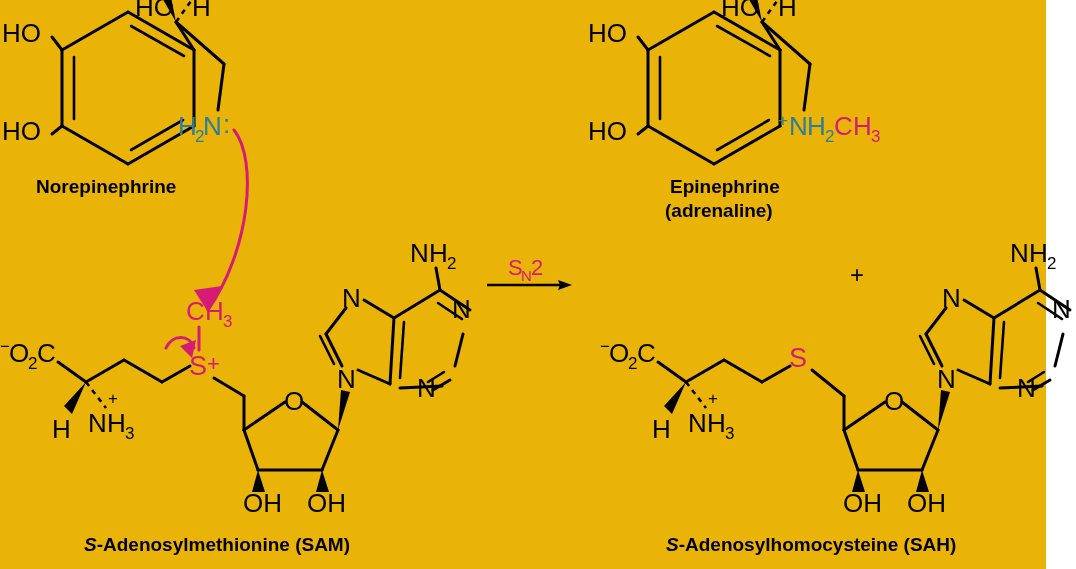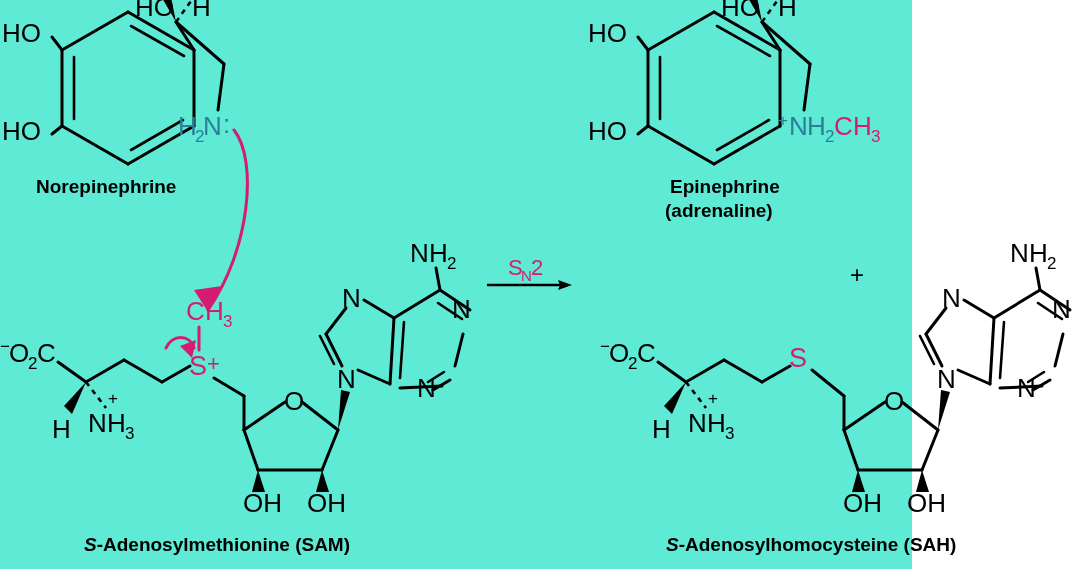--- a/index.html
+++ b/index.html
@@ -1,17 +1,17 @@
 <!DOCTYPE html>
 <html><head>
 <meta charset="utf-8">
 <style>
   html,body{margin:0;padding:0;background:#ffffff;}
   body{width:1076px;height:569px;font-family:"Liberation Sans",sans-serif;overflow:hidden;}
-  #stage{position:relative;width:912px;height:569px;background:#5eead4;}
+  #stage{position:relative;width:1046px;height:569px;background:#eab308;}
   svg{display:block;}
   .bond{stroke:#000;stroke-width:3;fill:none;stroke-linecap:round;stroke-linejoin:round;}
   .bond-thin{stroke:#000;stroke-width:2.6;fill:none;stroke-linecap:round;}
   .dash-bond{stroke:#000;stroke-width:2.6;fill:none;stroke-dasharray:5 5;stroke-linecap:butt;}
   .wedge{fill:#000;stroke:none;}
   .atom{font-family:"Liberation Sans",sans-serif;font-size:26px;fill:#000;}
   .atom-sub{font-family:"Liberation Sans",sans-serif;font-size:17px;fill:#000;}
   .teal{fill:#2b7f99;}
   .pink{fill:#d61b74;}
   .pinkstroke{stroke:#d61b74;fill:none;stroke-width:3;stroke-linecap:round;}

